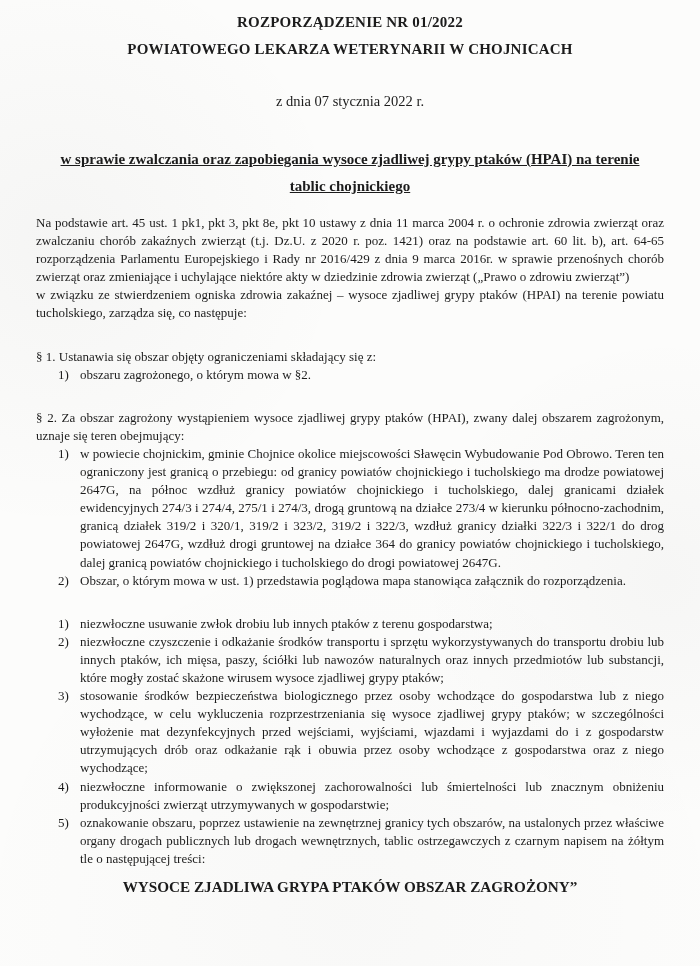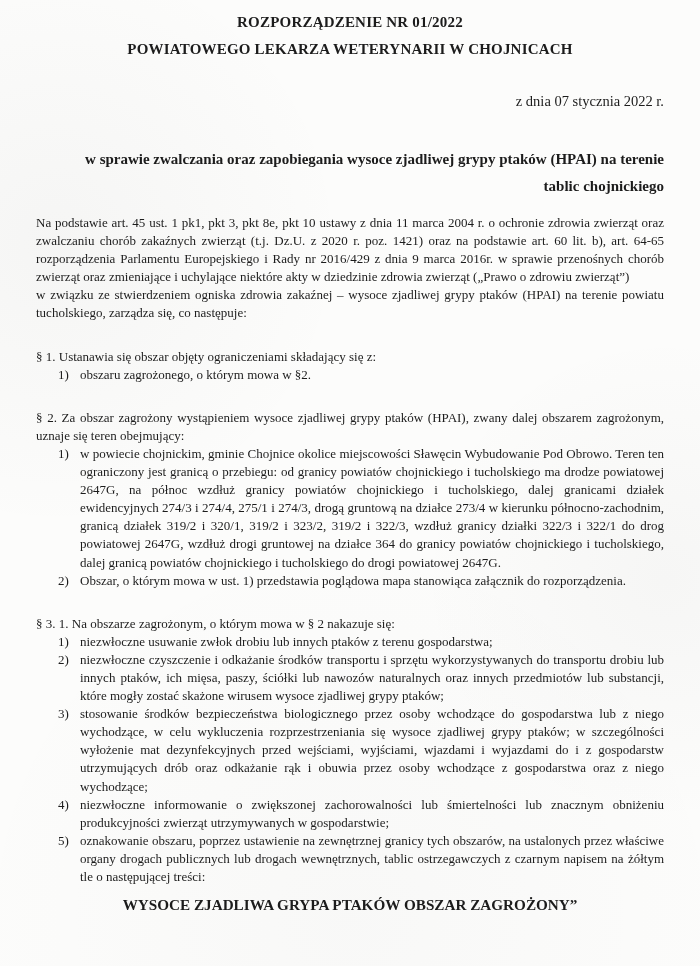--- a/index.html
+++ b/index.html
@@ -28,31 +28,32 @@
     font-weight: bold;
     font-size: 15px;
     line-height: 18px;
     letter-spacing: 0.2px;
     margin: 0;
   }
   .doc-title.second {
     margin-top: 9px;
   }
   .doc-date {
-    text-align: right;
+    text-align: center;
     font-size: 14.5px;
     line-height: 18px;
     margin: 34px 0 12px 0;
   }
   .doc-subject {
-    text-align: right;
+    text-align: center;
     font-weight: bold;
     font-size: 15px;
     line-height: 27px;
     margin: 36px 0 0 0;
+    text-decoration: underline;
   }
   .body-block {
     font-size: 13px;
     line-height: 18.1px;
     text-align: justify;
   }
   .preamble {
     margin-top: 14px;
   }
   .preamble p {
@@ -121,21 +122,20 @@
       <span class="item-num">1)</span>
       <span class="item-text">w powiecie chojnickim, gminie Chojnice okolice miejscowości Sławęcin Wybudowanie Pod Obrowo. Teren ten ograniczony jest granicą o przebiegu: od granicy powiatów chojnickiego i tucholskiego ma drodze powiatowej 2647G, na północ wzdłuż granicy powiatów chojnickiego i tucholskiego, dalej granicami działek ewidencyjnych 274/3 i 274/4, 275/1 i 274/3, drogą gruntową na działce 273/4 w kierunku północno-zachodnim, granicą działek 319/2 i 320/1, 319/2 i 323/2, 319/2 i 322/3, wzdłuż granicy działki 322/3 i 322/1 do drog powiatowej 2647G, wzdłuż drogi gruntowej na działce 364 do granicy powiatów chojnickiego i tucholskiego, dalej granicą powiatów chojnickiego i tucholskiego do drogi powiatowej 2647G.</span>
     </div>
     <div class="item">
       <span class="item-num">2)</span>
       <span class="item-text">Obszar, o którym mowa w ust. 1) przedstawia poglądowa mapa stanowiąca załącznik do rozporządzenia.</span>
     </div>
   </div>
 
   <div class="body-block section">
-    <p class="section-intro">§ 3. 1. Na obszarze zagrożonym, o którym mowa w § 2 nakazuje się:</p>
     <div class="item">
       <span class="item-num">1)</span>
       <span class="item-text">niezwłoczne usuwanie zwłok drobiu lub innych ptaków z terenu gospodarstwa;</span>
     </div>
     <div class="item">
       <span class="item-num">2)</span>
       <span class="item-text">niezwłoczne czyszczenie i odkażanie środków transportu i sprzętu wykorzystywanych do transportu drobiu lub innych ptaków, ich mięsa, paszy, ściółki lub nawozów naturalnych oraz innych przedmiotów lub substancji, które mogły zostać skażone wirusem wysoce zjadliwej grypy ptaków;</span>
     </div>
     <div class="item">
       <span class="item-num">3)</span>

